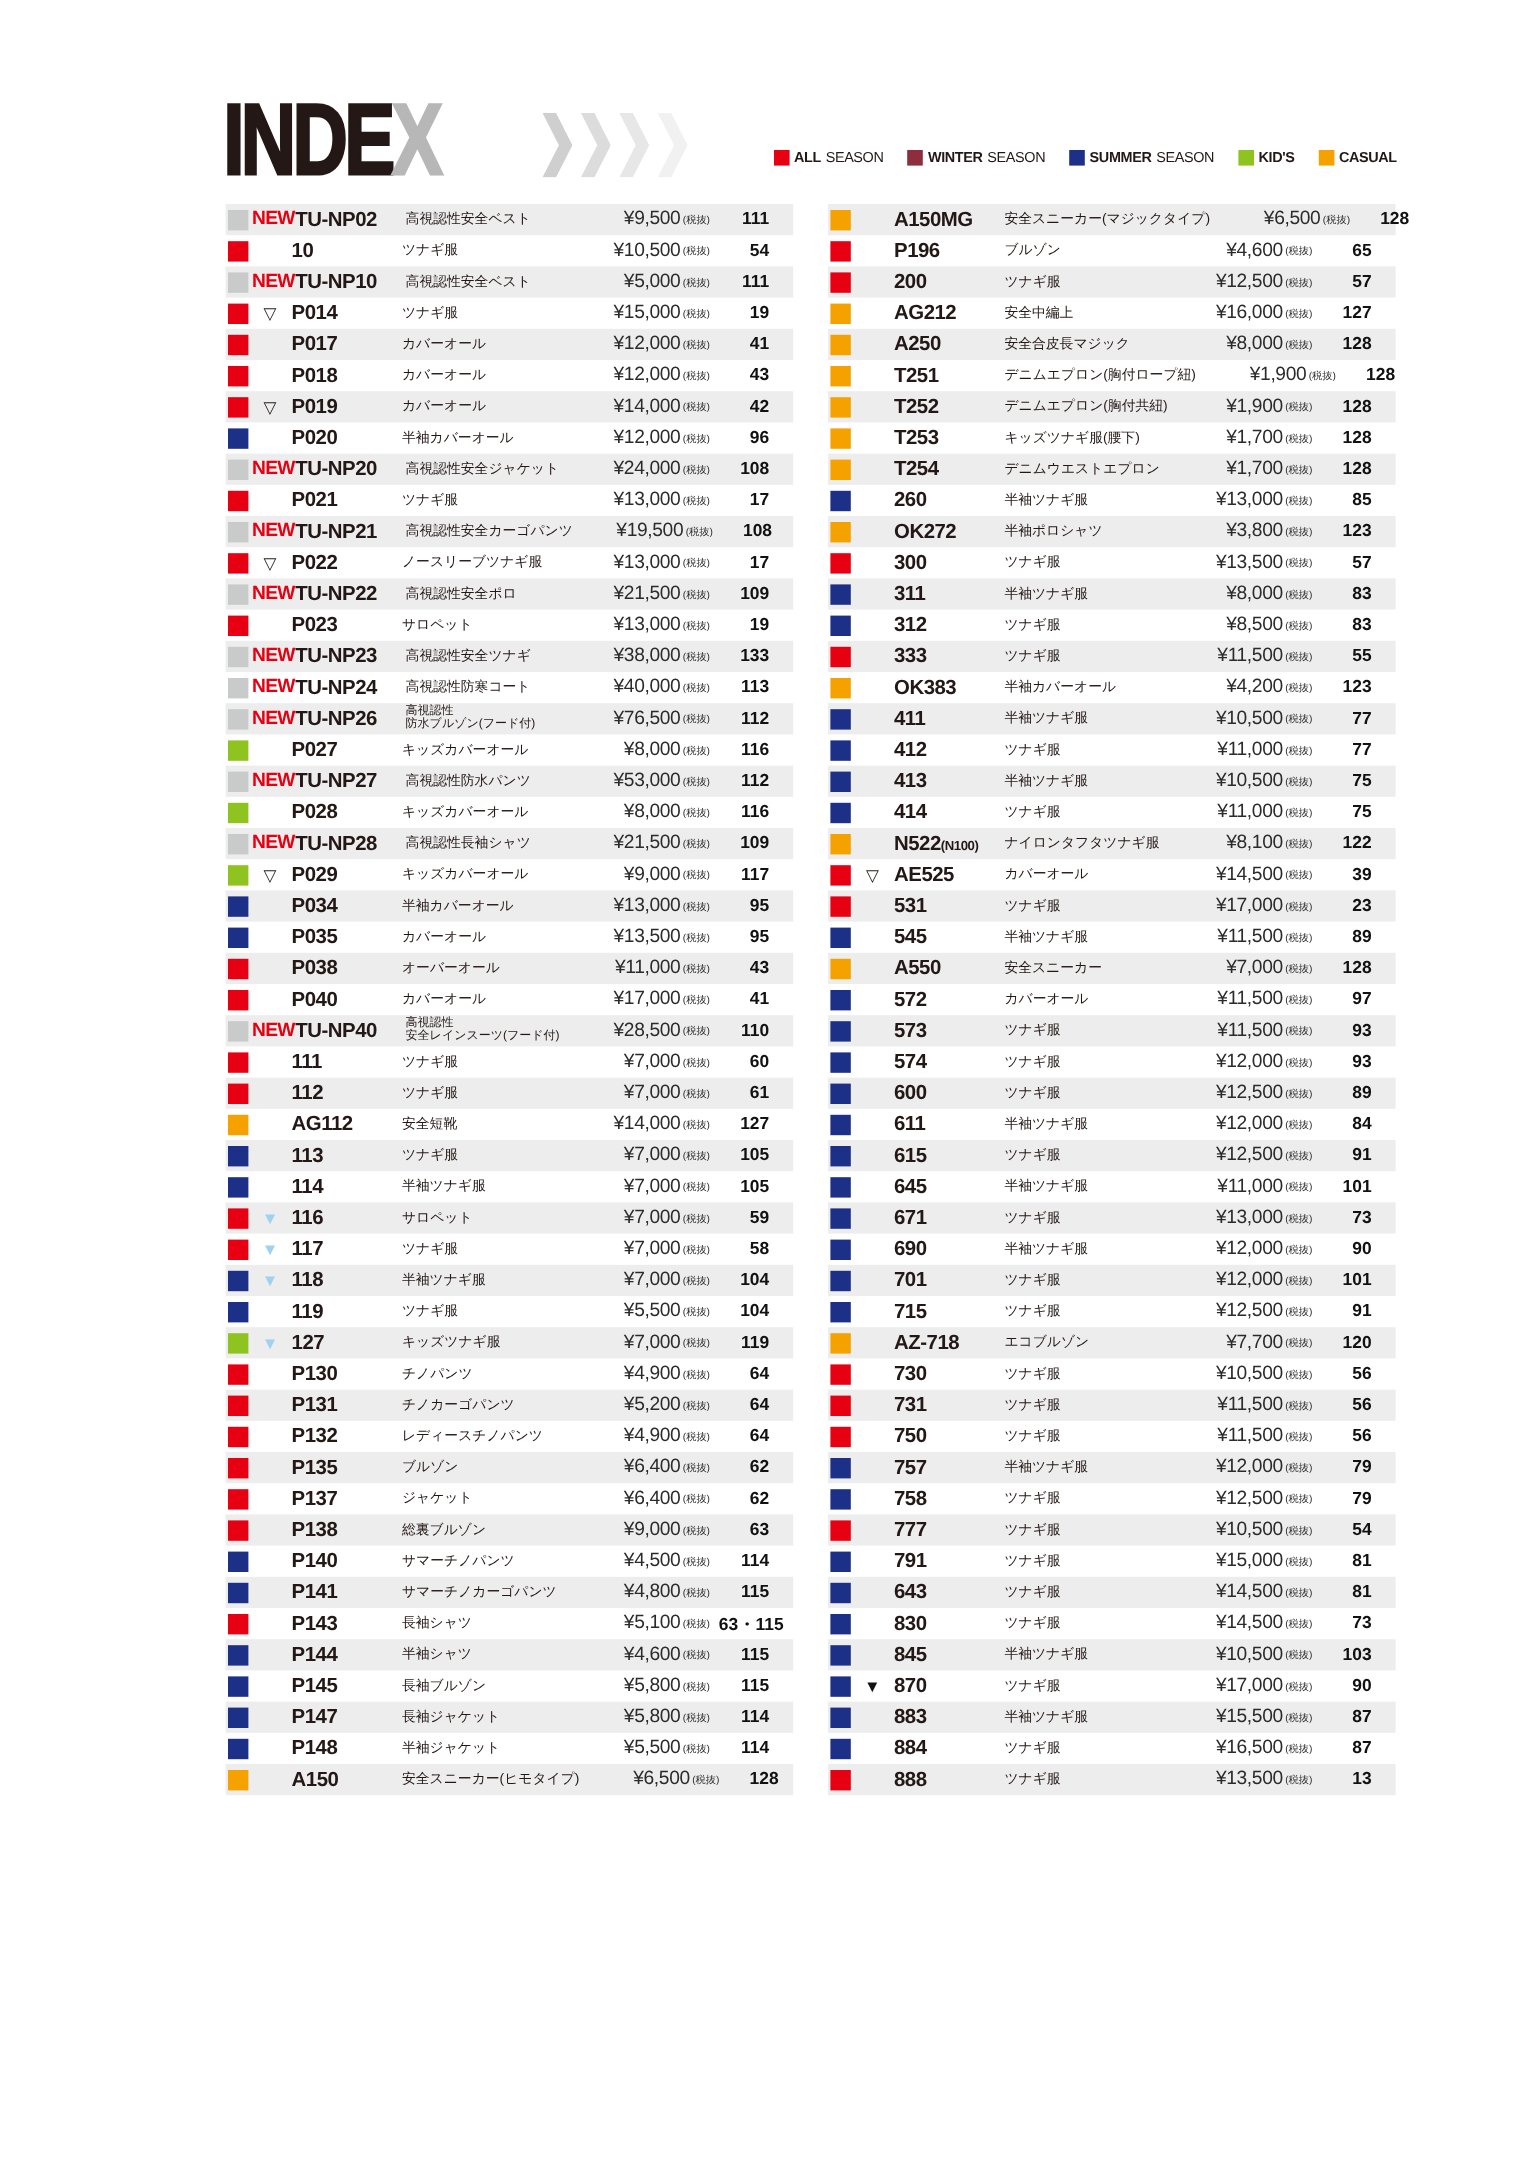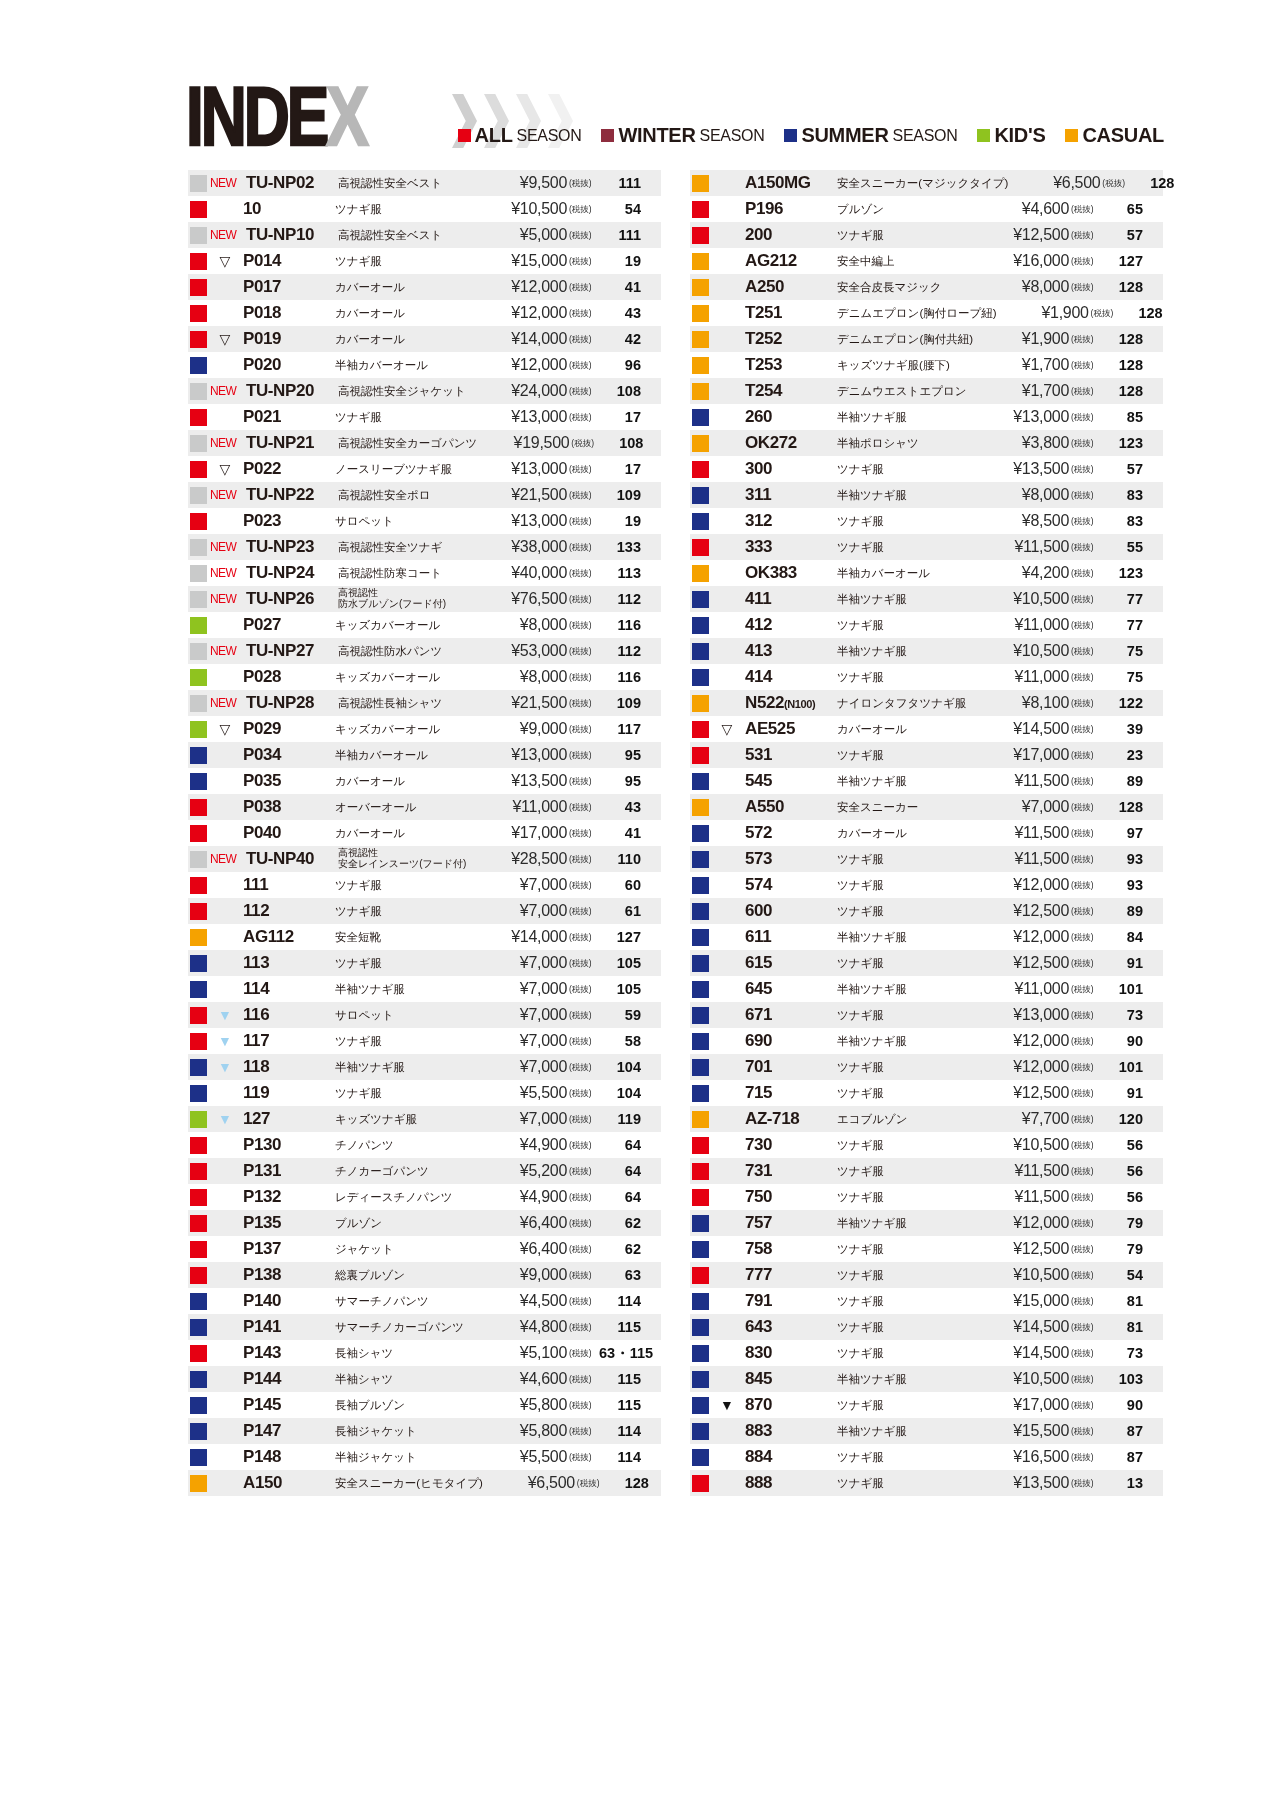--- a/index.html
+++ b/index.html
@@ -16,31 +16,31 @@
   .chevrons{position:absolute;left:452px;top:6px;display:flex;gap:7px;}
   .chev{display:block;width:25px;height:54px;}
   .chev.c1{background:#cfcfcf;}
   .chev.c2{background:#dcdcdc;}
   .chev.c3{background:#e7e7e7;}
   .chev.c4{background:#f1f1f1;}
   .chev{clip-path:polygon(0 0,45% 0,100% 50%,45% 100%,0 100%,55% 50%);}
   .legend{position:absolute;right:116px;top:36px;display:flex;align-items:center;gap:20px;white-space:nowrap;}
   .legend-item{display:flex;align-items:center;gap:4px;}
   .legend-sq{width:13px;height:13px;flex:none;}
-  .legend-bold{font-weight:700;font-size:20px;color:#231815;letter-spacing:-0.3px;}
-  .legend-rest{font-weight:400;font-size:16px;color:#231815;letter-spacing:-0.3px;}
+  .legend-bold{font-weight:700;font-size:12px;color:#231815;letter-spacing:-0.3px;}
+  .legend-rest{font-weight:400;font-size:12px;color:#231815;letter-spacing:-0.3px;}
 
   
   .columns{position:absolute;top:170px;left:188px;display:flex;gap:29px;}
   .col{width:473px;display:flex;flex-direction:column;}
   .row{height:26px;display:flex;align-items:center;padding:0 20px 0 2px;box-sizing:border-box;}
   .row:nth-child(odd){background:#ededed;}
   .sq{width:17px;height:17px;flex:none;background:#c9caca;}
   .mark{width:36px;flex:none;text-align:center;font-size:14px;line-height:1;}
-  .mark.new{color:#e60012;font-weight:400;font-size:12px;letter-spacing:-0.6px;text-align:left;padding-left:3px;}
+  .mark.new{color:#e60012;font-weight:700;font-size:16px;letter-spacing:-0.6px;text-align:left;padding-left:3px;}
   .code{width:92px;flex:none;font-weight:700;font-size:17px;letter-spacing:-0.4px;white-space:nowrap;color:#231815;}
   .code-suffix{font-size:11px;font-weight:700;}
   .name{flex:1;font-size:11.5px;line-height:1.08;color:#231815;white-space:nowrap;overflow:visible;}
   .name .n2{display:block;}
   .name.two-line{font-size:10px;}
   .price{width:92px;flex:none;text-align:right;font-size:16px;letter-spacing:-0.3px;color:#2b2b2b;white-space:nowrap;}
   .tax{width:30px;flex:none;font-size:8.5px;color:#2b2b2b;padding-left:2px;padding-top:2px;white-space:nowrap;}
   .pageno{width:42px;flex:none;text-align:right;font-size:14.5px;font-weight:600;color:#111;white-space:nowrap;}
 </style>
 </head>

